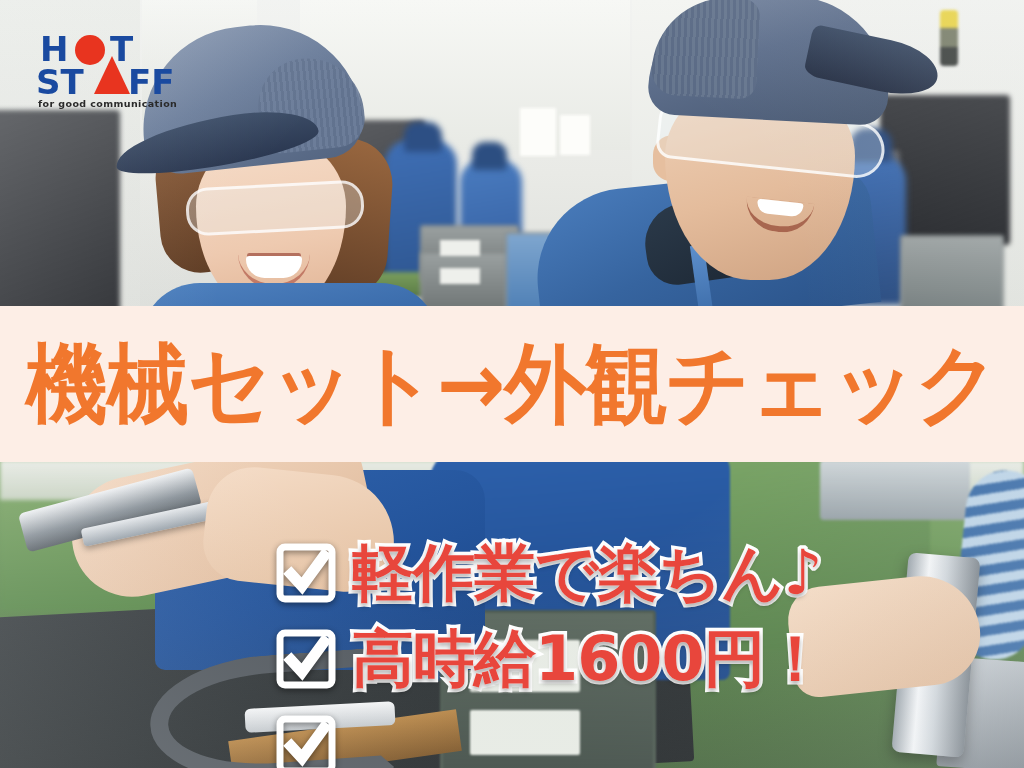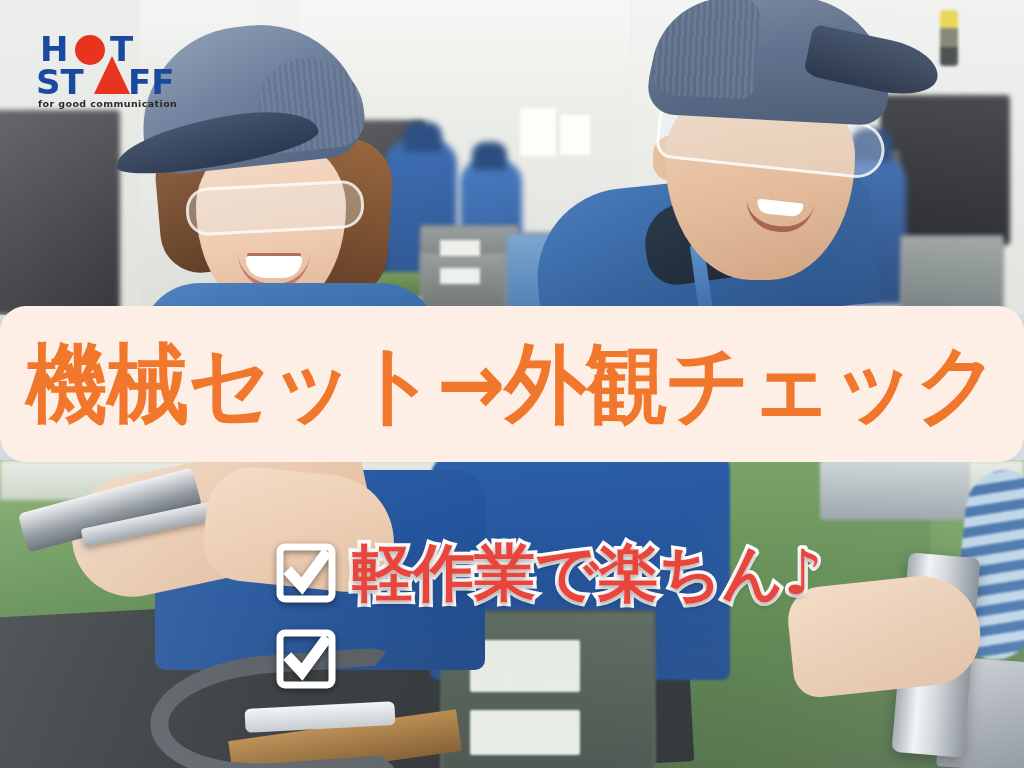--- a/index.html
+++ b/index.html
@@ -382,21 +382,20 @@
   
   .headline-band {
     position: absolute;
     left: 0; top: 306px;
     width: 1024px; height: 156px;
     background: #fdeee6;
     z-index: 8;
     display: flex;
     align-items: center;
     justify-content: center;
-    border-radius: 26px;
   }
   .headline-text {
     font-family: "DejaVu Sans", "Liberation Sans", sans-serif;
     font-weight: 700;
     font-size: 82px;
     line-height: 1;
     color: #f1772d;
     letter-spacing: -1px;
     white-space: nowrap;
     transform: scaleY(1.06);
@@ -557,20 +556,29 @@
     <div class="check-row">
       <span class="checkbox">
         <svg width="60" height="60" viewBox="0 0 60 60" xmlns="http://www.w3.org/2000/svg">
           <rect x="4" y="4" width="52" height="52" rx="5" fill="none" stroke="#ffffff" stroke-width="7"></rect>
           <path d="M15 31 L26 43 L48 13" fill="none" stroke="#ffffff" stroke-width="11" stroke-linecap="square" stroke-linejoin="miter"></path>
         </svg>
       </span>
       <span class="check-label">軽作業で楽ちん♪</span>
     </div>
 
+    <div class="check-row">
+      <span class="checkbox">
+        <svg width="60" height="60" viewBox="0 0 60 60" xmlns="http://www.w3.org/2000/svg">
+          <rect x="4" y="4" width="52" height="52" rx="5" fill="none" stroke="#ffffff" stroke-width="7"></rect>
+          <path d="M15 31 L26 43 L48 13" fill="none" stroke="#ffffff" stroke-width="11" stroke-linecap="square" stroke-linejoin="miter"></path>
+        </svg>
+      </span>
+      <span class="check-label">高時給1600円！</span>
+    </div>
 
     <div class="check-row">
       <span class="checkbox">
         <svg width="60" height="60" viewBox="0 0 60 60" xmlns="http://www.w3.org/2000/svg">
           <rect x="4" y="4" width="52" height="52" rx="5" fill="none" stroke="#ffffff" stroke-width="7"></rect>
           <path d="M15 31 L26 43 L48 13" fill="none" stroke="#ffffff" stroke-width="11" stroke-linecap="square" stroke-linejoin="miter"></path>
         </svg>
       </span>
     </div>
 

